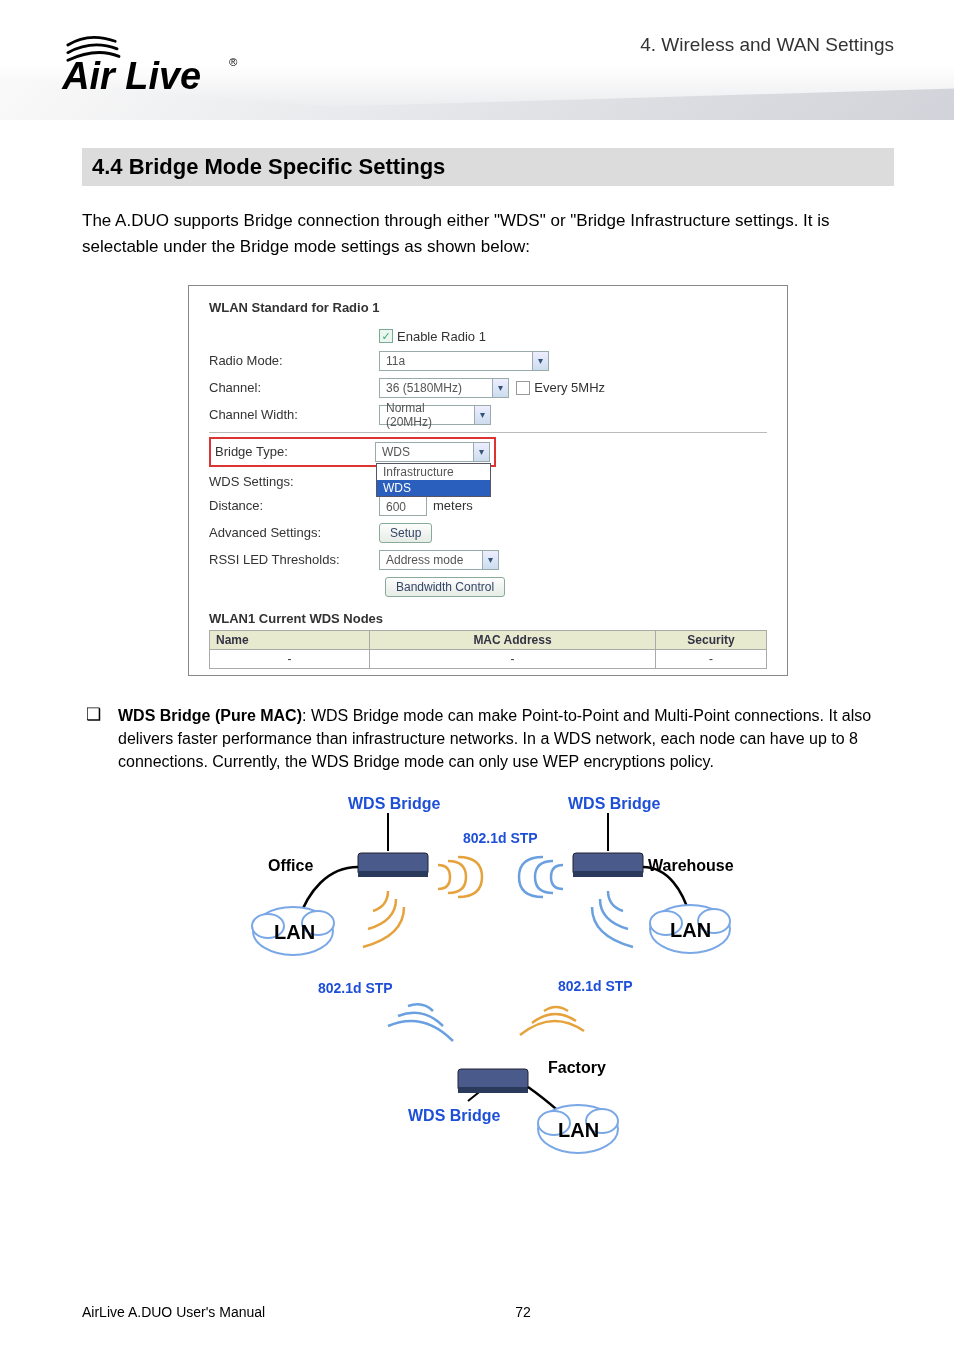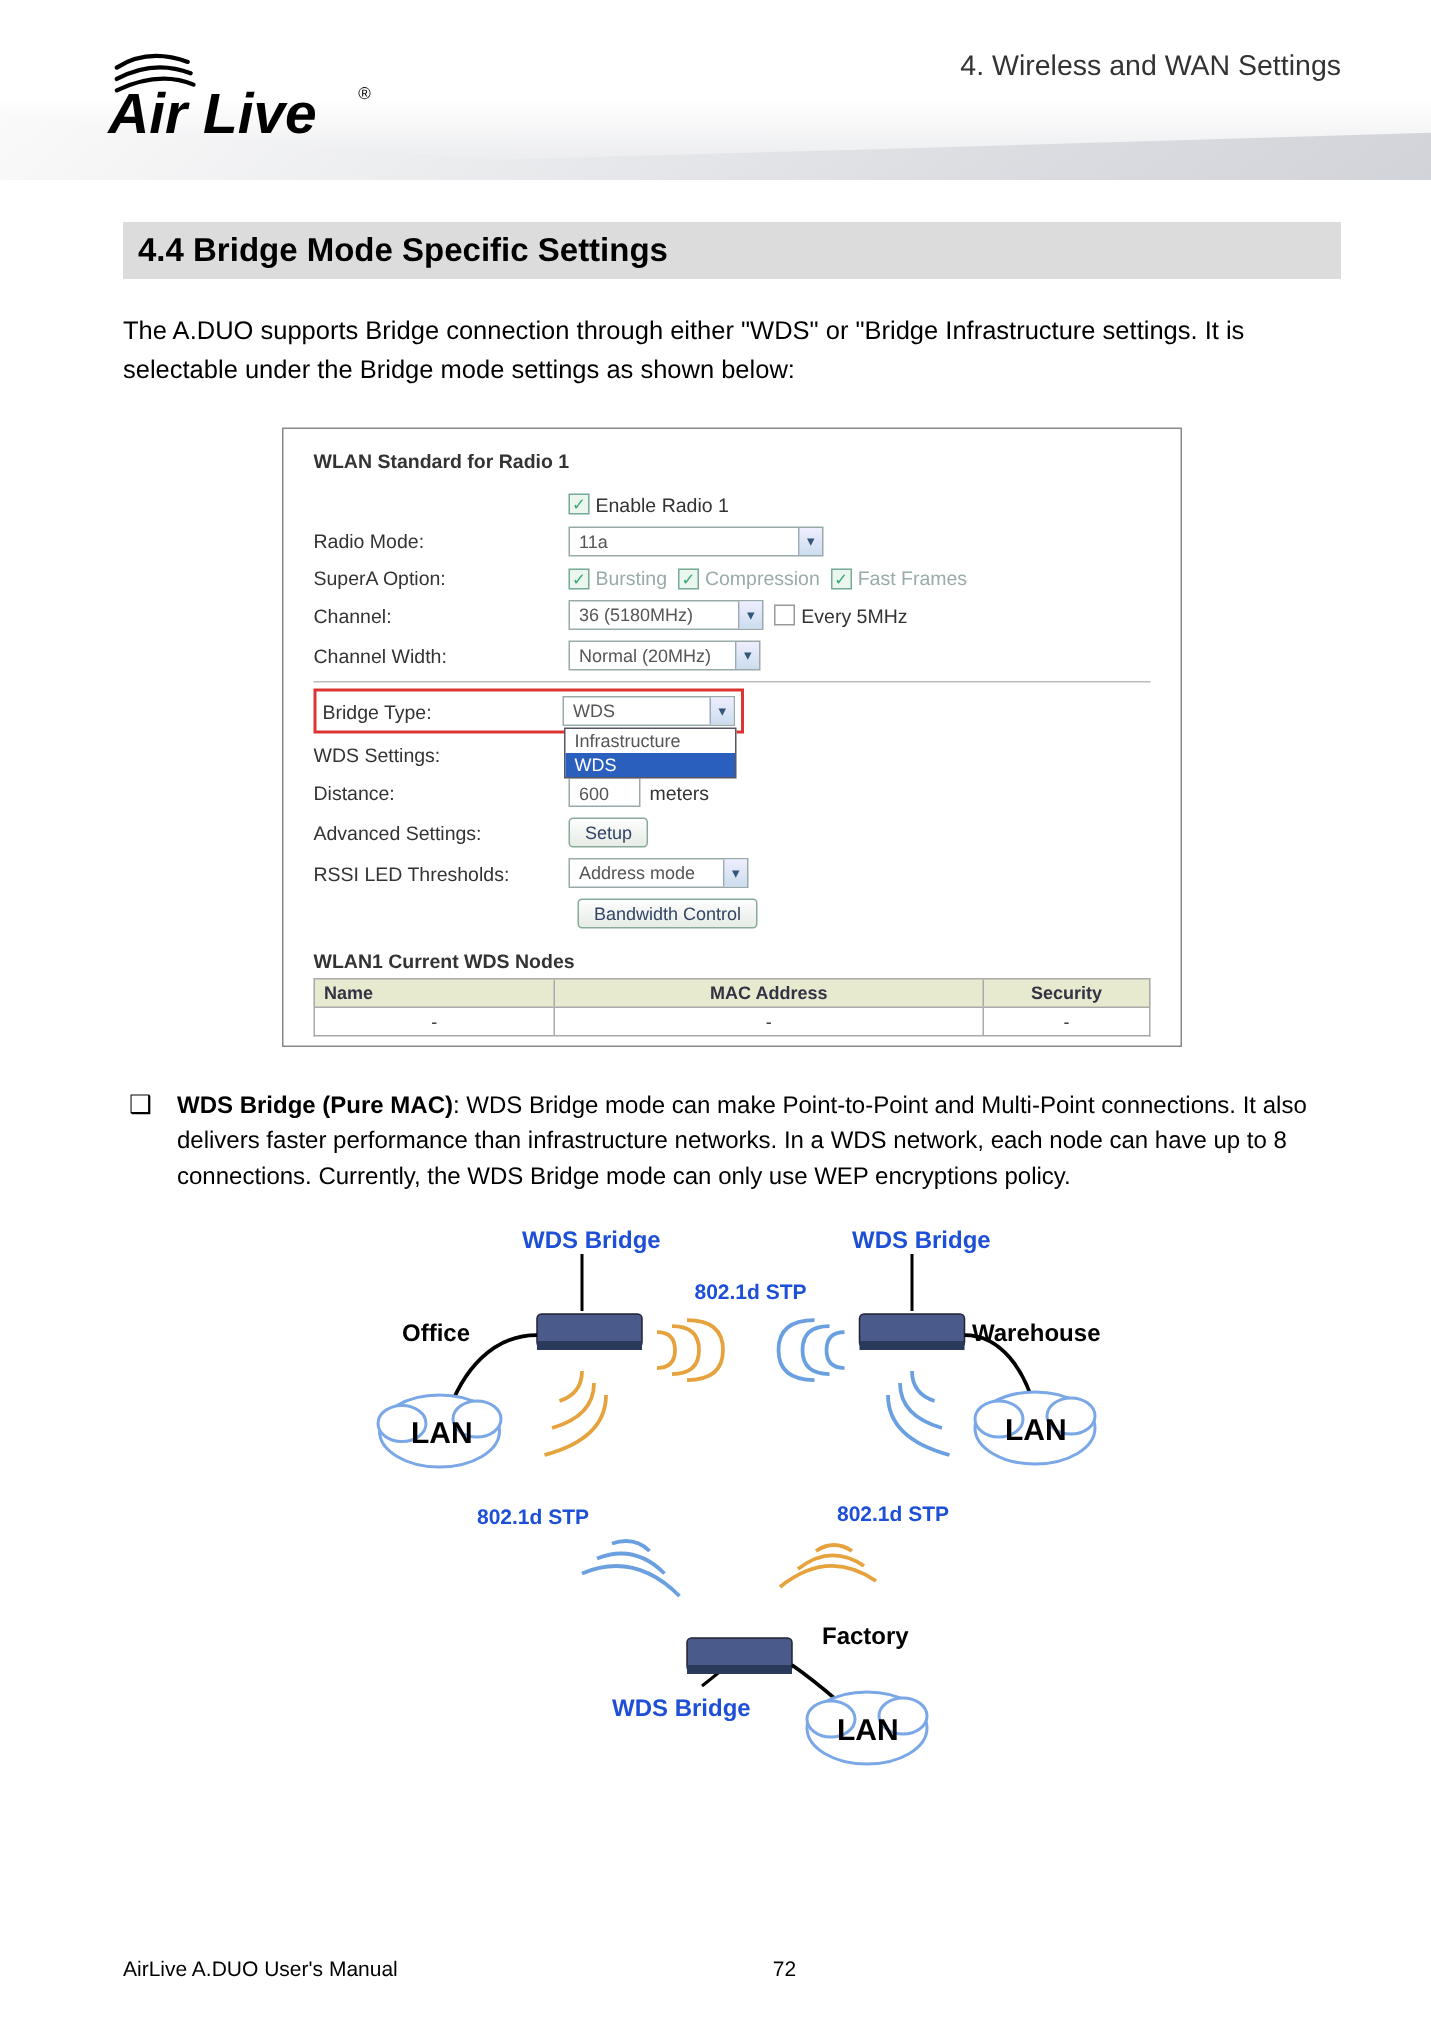--- a/index.html
+++ b/index.html
@@ -25,21 +25,21 @@
     opacity: .9;
   }
   .chapter-label {
     position: absolute;
     top: 34px; right: 60px;
     font-size: 19px;
     color: #333;
   }
   .logo {
     position: absolute;
-    top: 28px; left: 70px;
+    top: 28px; left: 60px;
     width: 190px; height: 72px;
   }
   .logo svg { width: 100%; height: 100%; }
   .page-body {
     position: absolute;
     top: 148px; left: 82px; right: 60px;
   }
   .section-heading {
     background: #dcdcdc;
     padding: 6px 10px;
@@ -157,43 +157,35 @@
     </div>
 
     <div class="form-row">
       <span class="form-label">Radio Mode:</span>
       <span class="select" style="width:170px;">
         <span style="flex:1">11a</span>
           <span class="arrow">▾</span>
       </span>
     </div>
 
-    <div class="form-row">
-      <span class="form-label">SuperA Option:</span>
-      <span class="grayed">
-        <span class="checkbox">✓</span><span>Bursting</span>
-        &nbsp;<span class="checkbox">✓</span><span>Compression</span>
-        &nbsp;<span class="checkbox">✓</span><span>Fast Frames</span>
-      </span>
-    </div>
 
     <div class="form-row">
       <span class="form-label">Channel:</span>
       <span class="select" style="width:130px;">
         <span style="flex:1">36 (5180MHz)</span>
           <span class="arrow">▾</span>
       </span>
       &nbsp;&nbsp;
       <span class="checkbox checkbox-empty">✓</span>
       <span>Every 5MHz</span>
     </div>
 
     <div class="form-row">
       <span class="form-label">Channel Width:</span>
-      <span class="select" style="width:128px;">
+      <span class="select" style="width:112px;">
         <span style="flex:1">Normal (20MHz)</span>
           <span class="arrow">▾</span>
       </span>
     </div>
 
     <div class="divider"></div>
 
     <div class="form-row" style="position:relative;">
       <span class="redbox">
         <span class="form-label" style="width:160px;">Bridge Type:</span>

